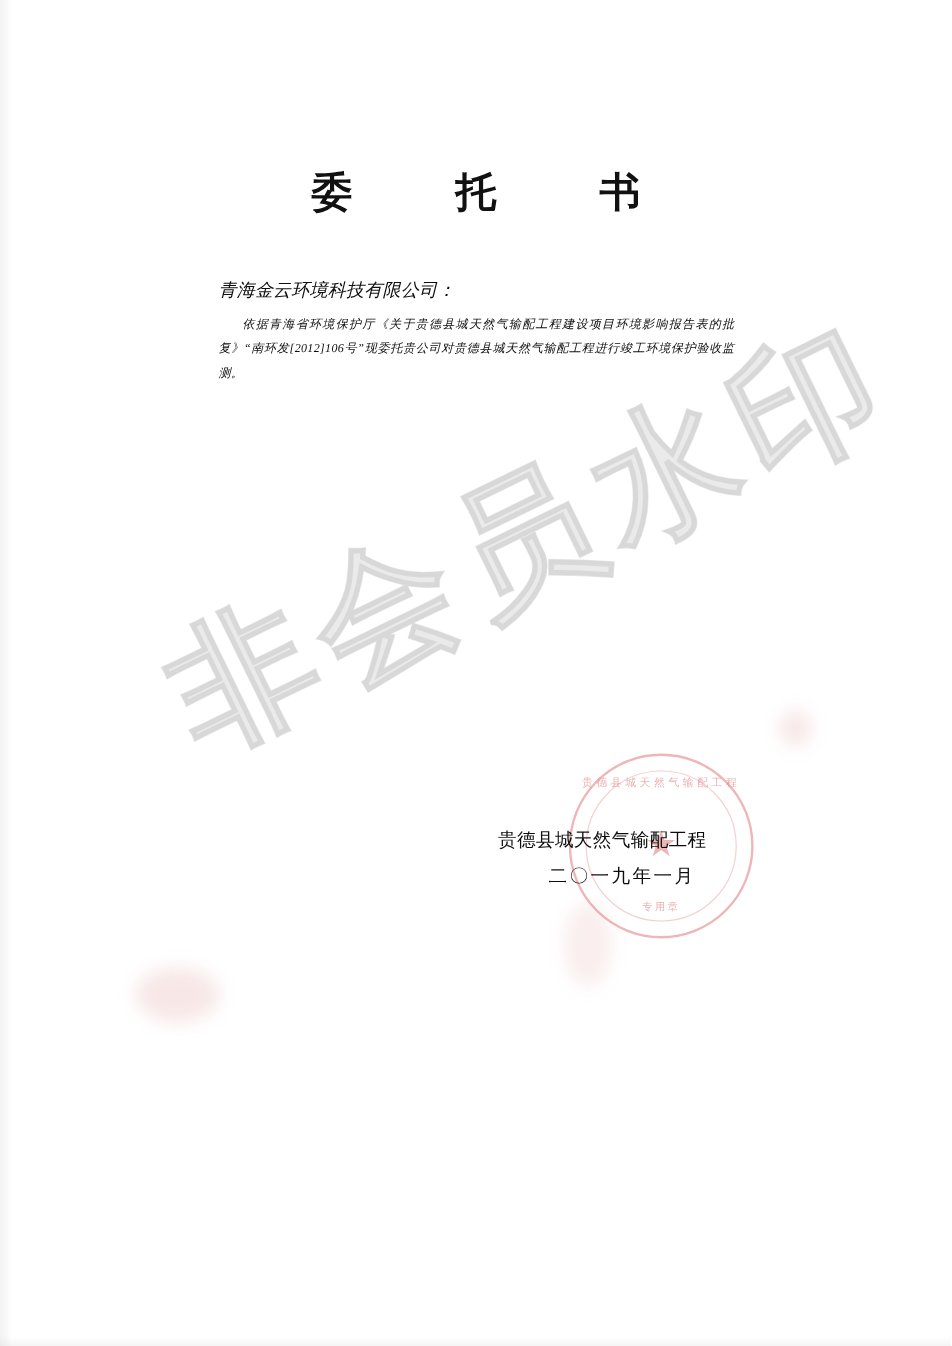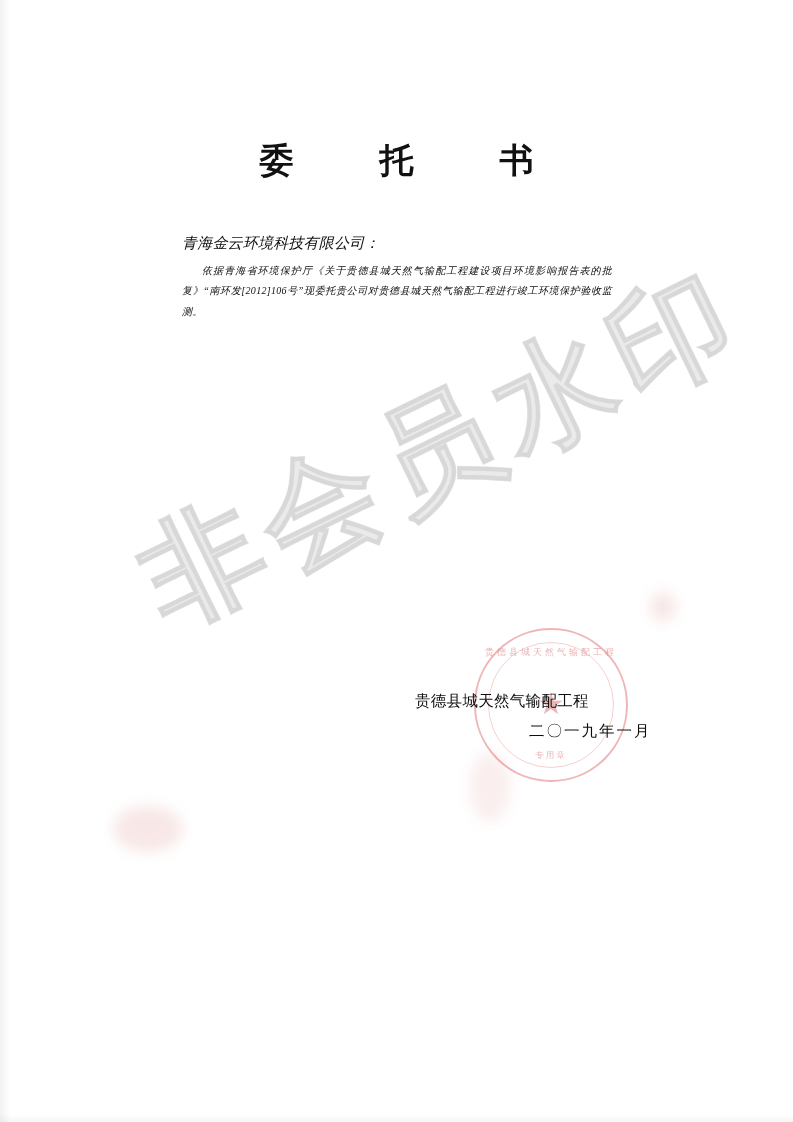--- a/index.html
+++ b/index.html
@@ -64,21 +64,21 @@
     left: 415px;
     width: 250px;
     text-align: left;
     font-size: 15.5px;
     line-height: 1.95;
     color: #0d0d0d;
     z-index: 5;
   }
   .sig-org { letter-spacing: 0.3px; white-space: nowrap; }
   .sig-date {
-    margin-left: 114px;
+    margin-left: 42px;
     letter-spacing: 2px;
     white-space: nowrap;
   }
 
   
   .seal {
     position: absolute;
     top: 628px;
     left: 474px;
     width: 150px;

